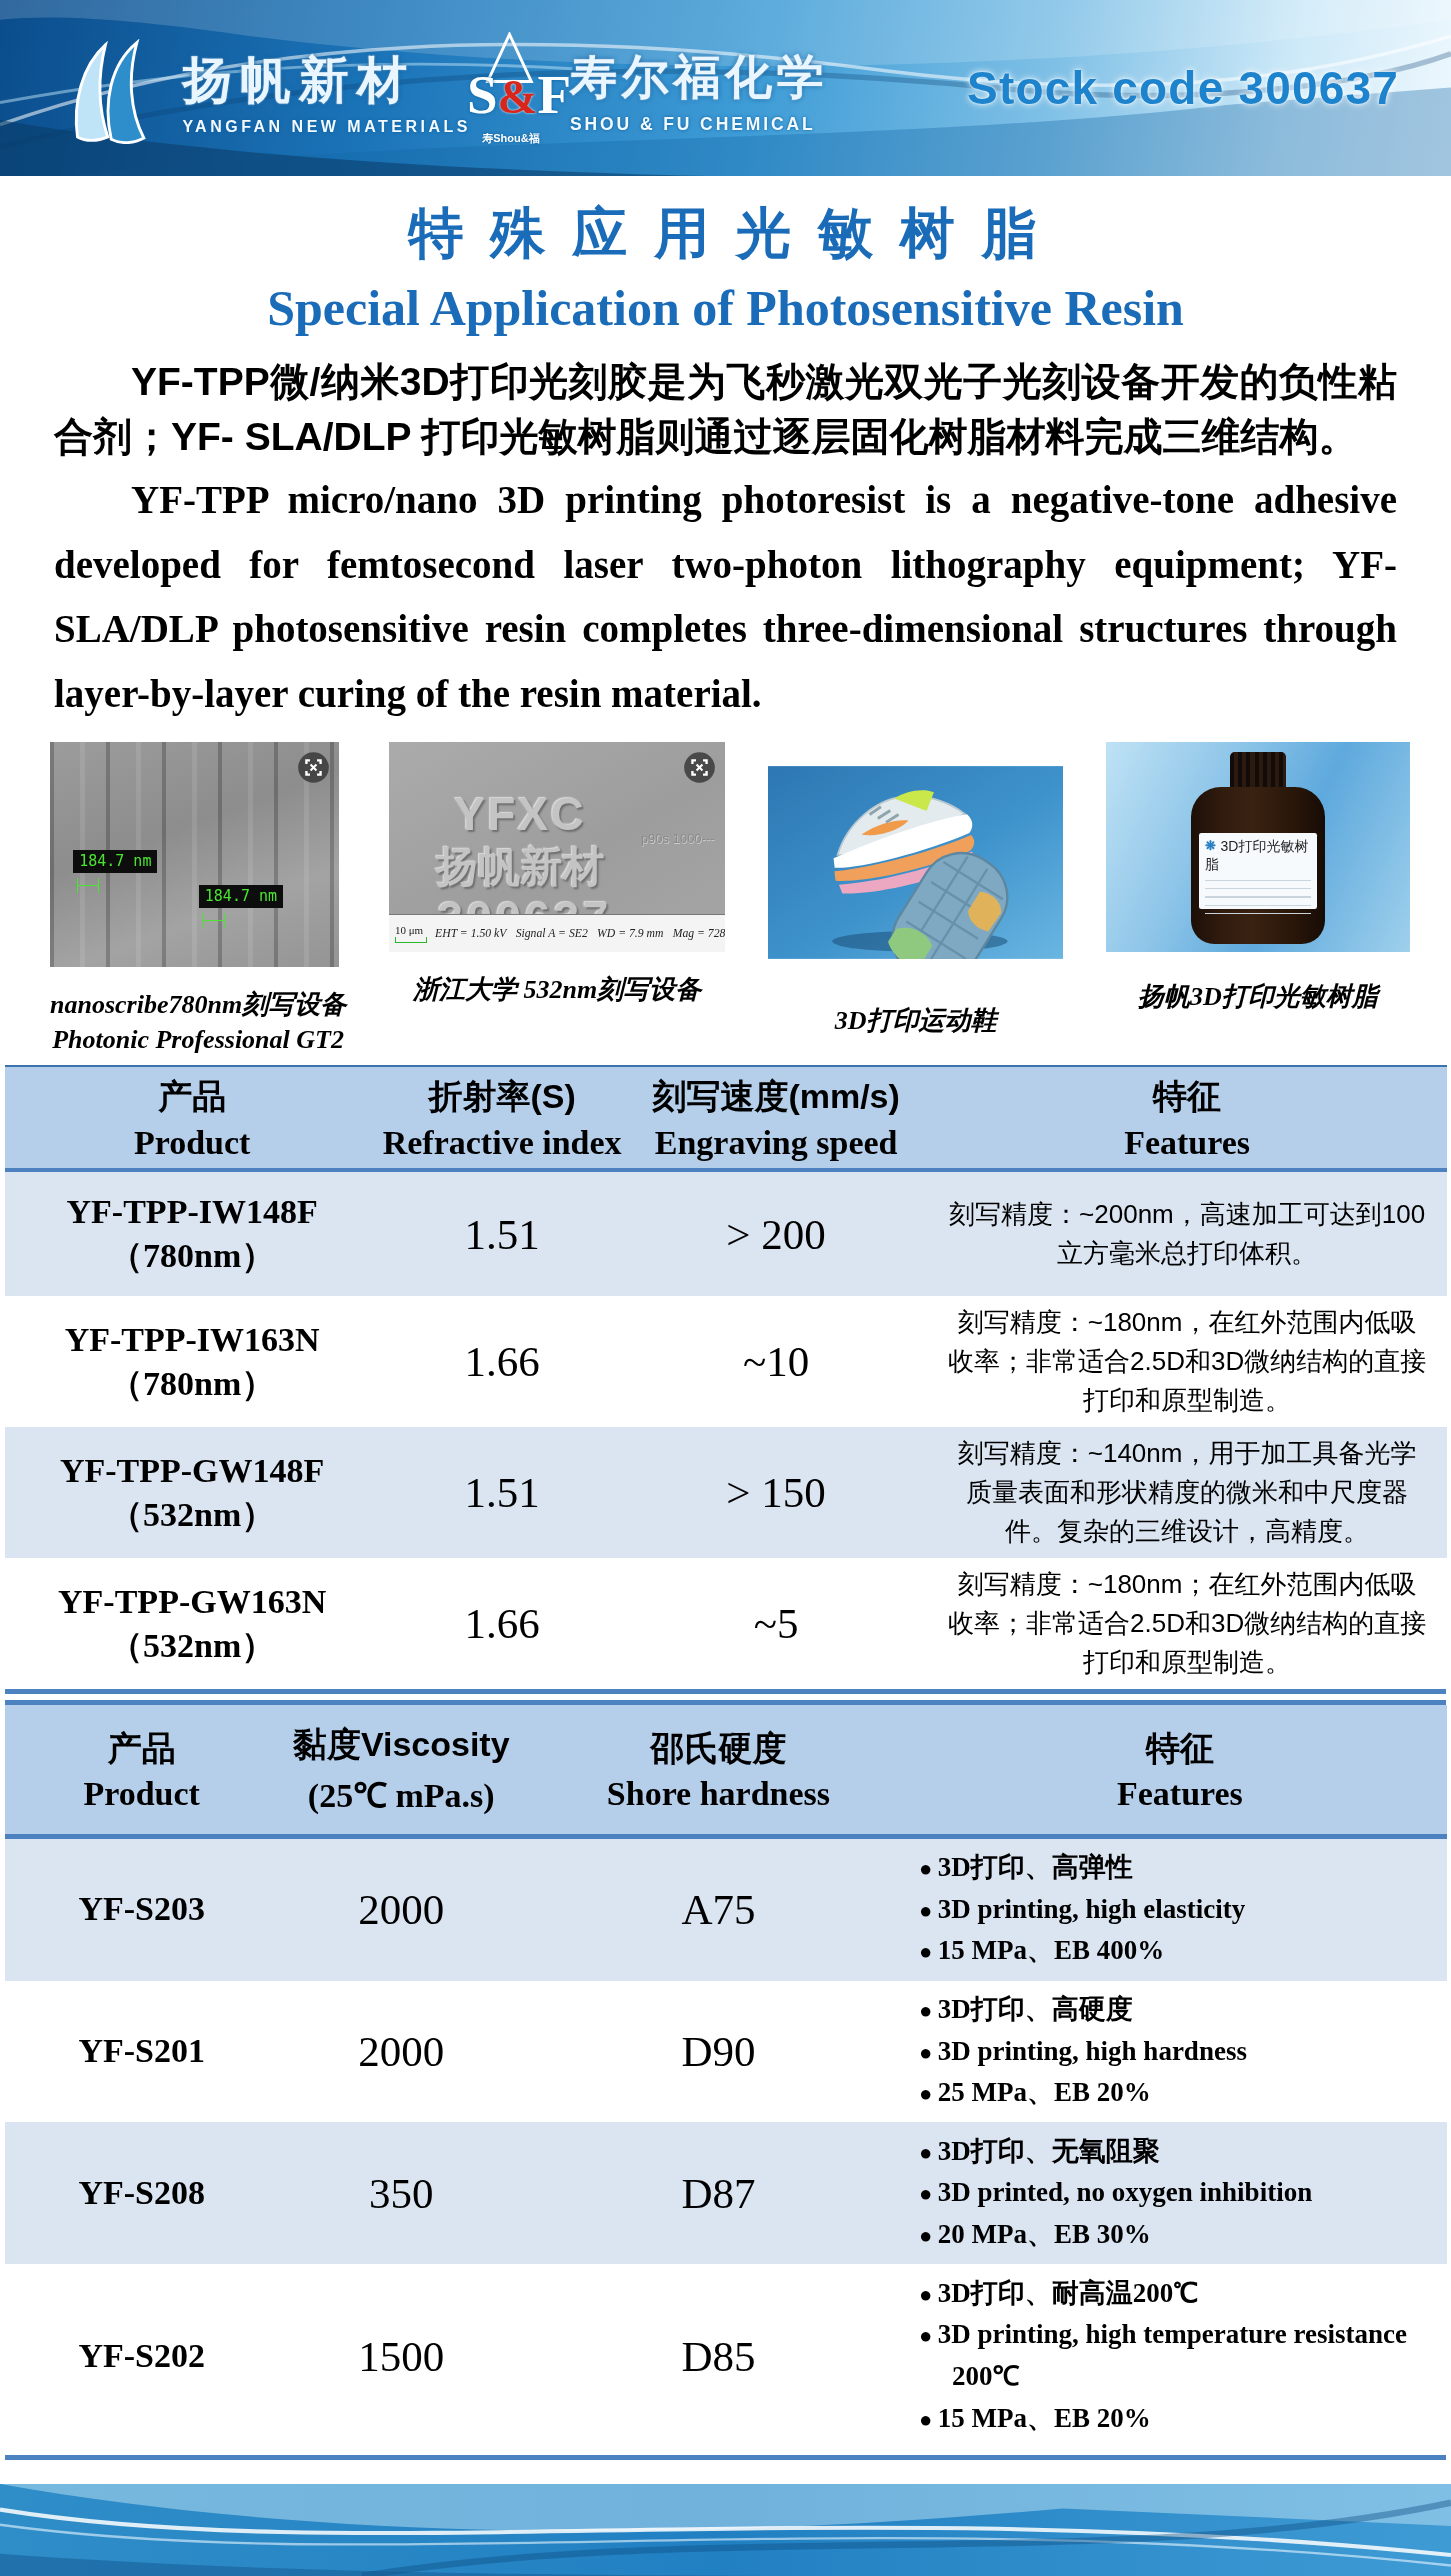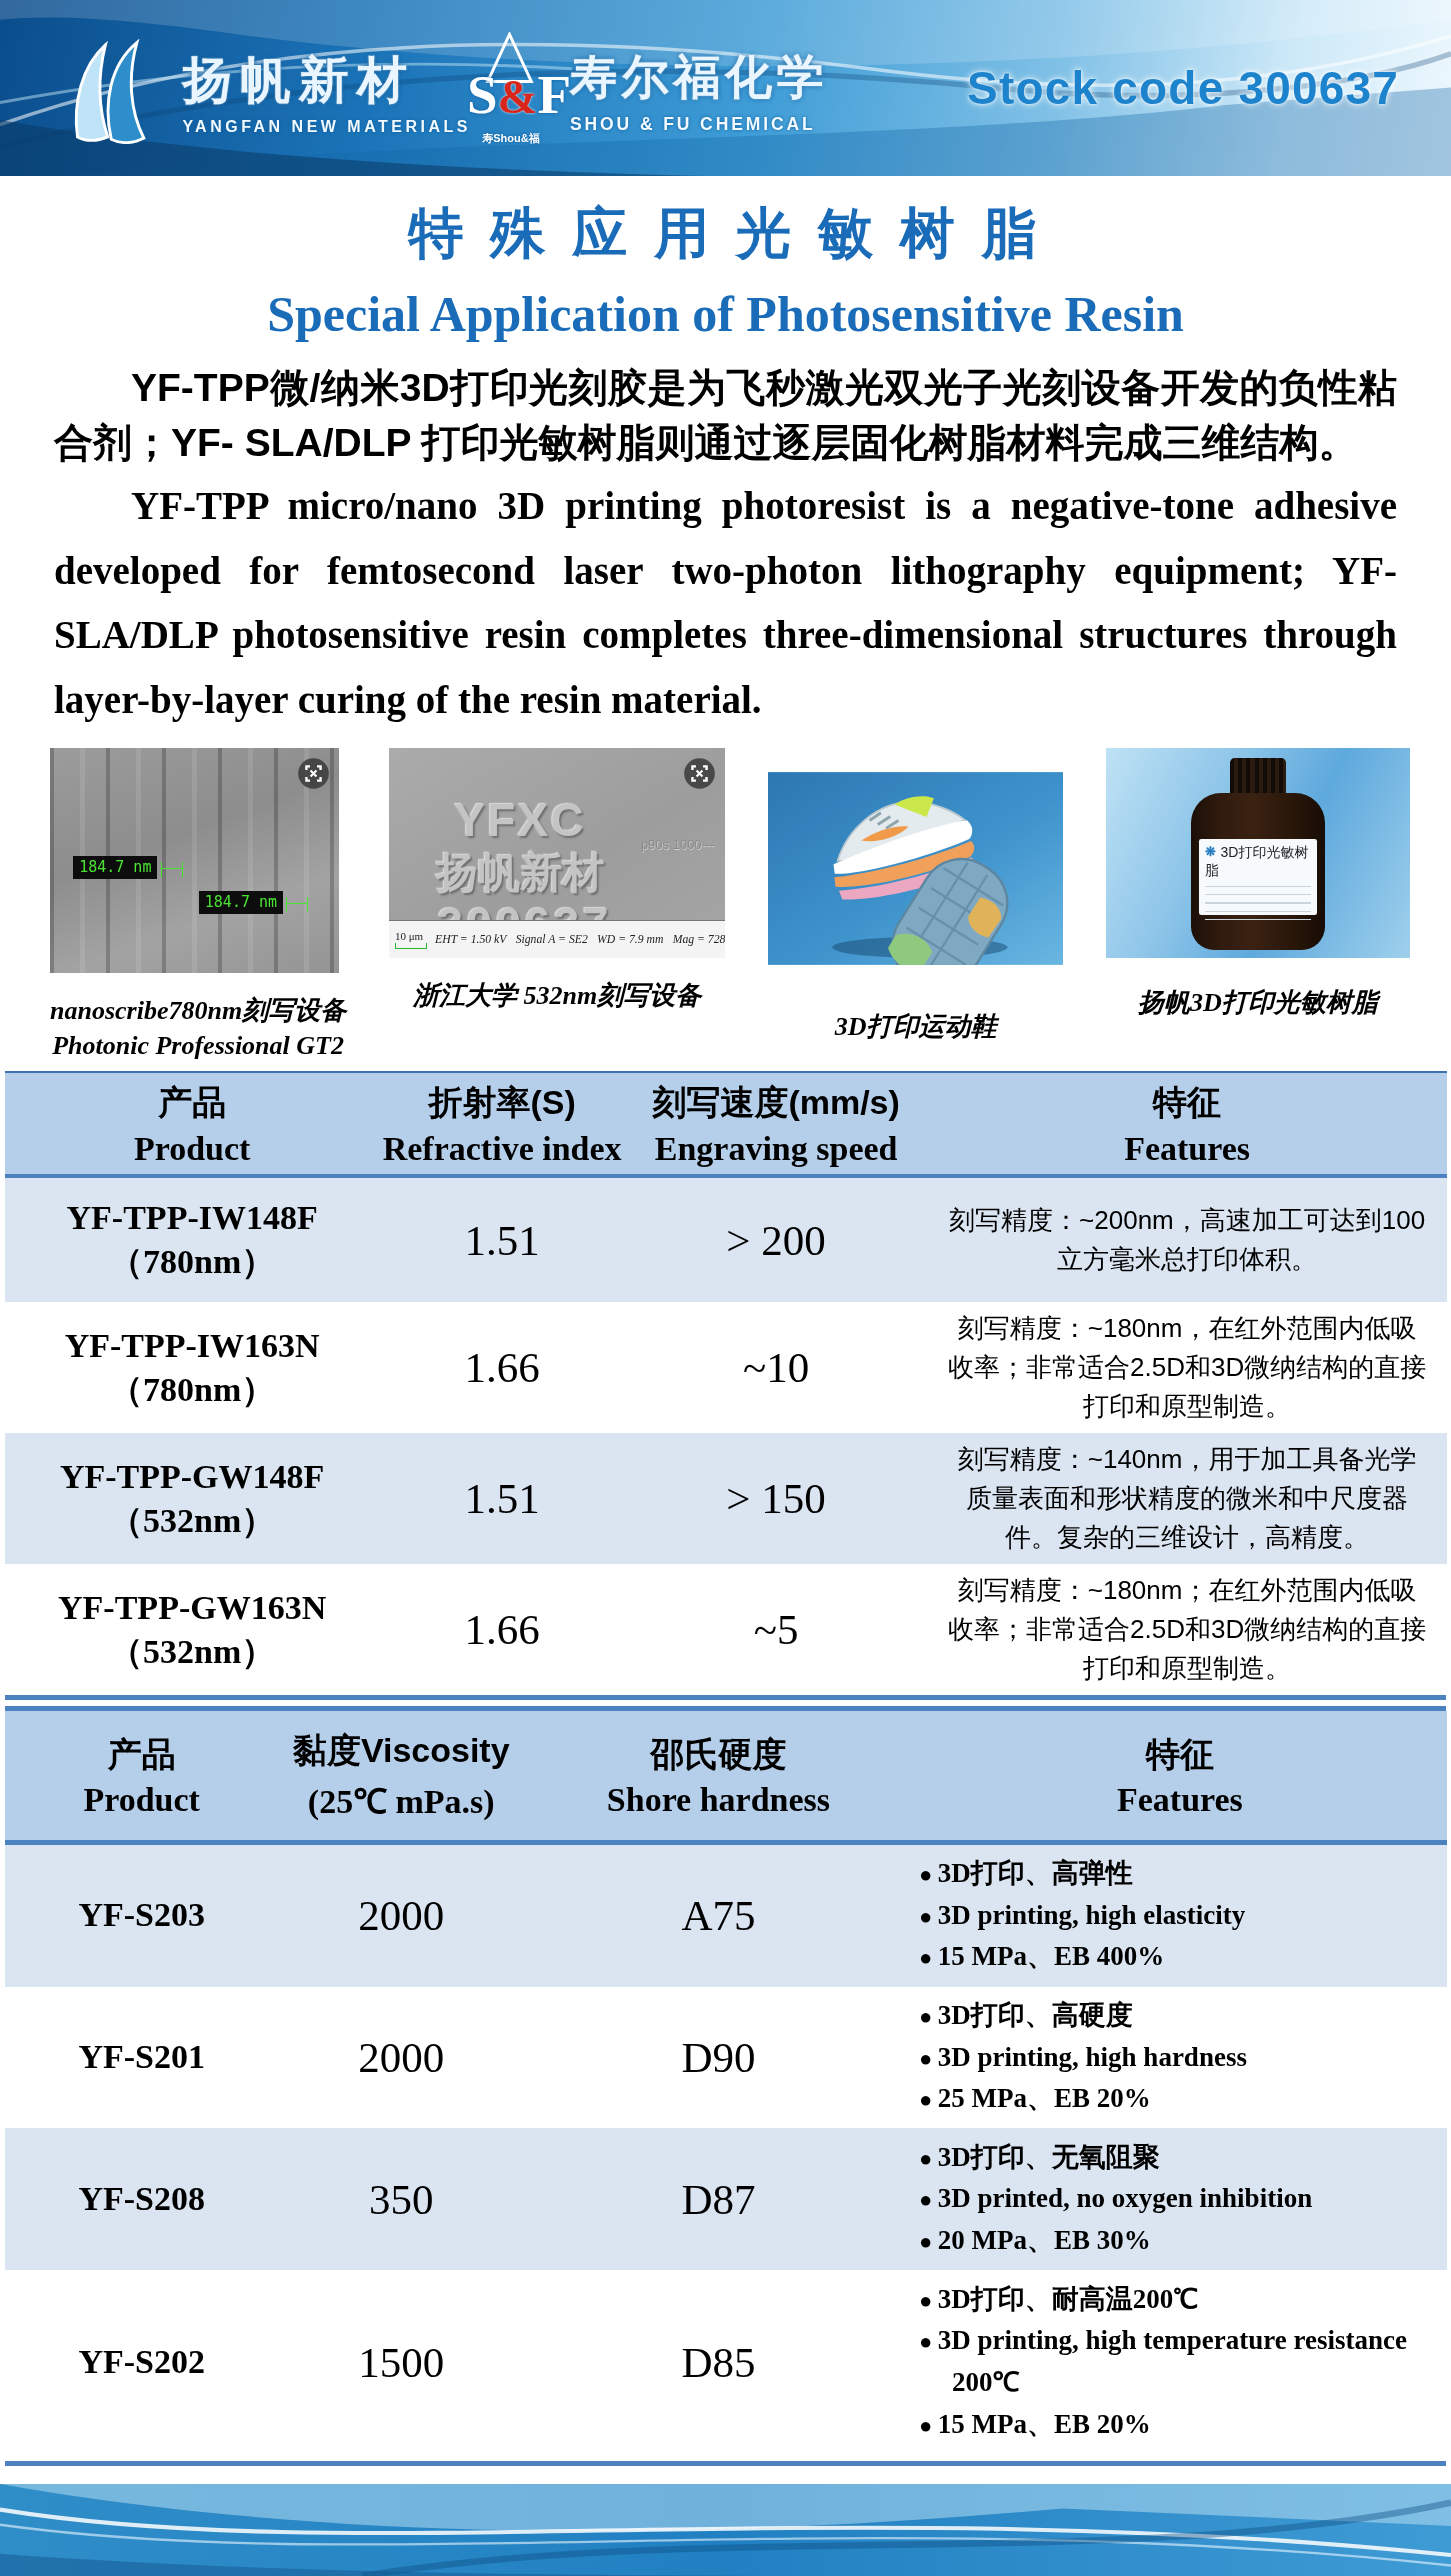--- a/index.html
+++ b/index.html
@@ -29,42 +29,42 @@
     text-shadow:0 0 5.8px #0c5d9e,0 0 1.8px #ffffff;}
   .logo-sf-text .en{font-size:17.5px;font-weight:bold;color:#f2faff;letter-spacing:2.9px;margin-top:4.7px;
     text-shadow:0 0 3.5px #0c5d9e;}
   .stock-code{position:absolute;left:967px;top:61px;font-size:46px;font-weight:bold;color:#1d83cc;
     letter-spacing:1.2px;text-shadow:0 0 7px rgba(255,255,255,.95),0 0 2.3px rgba(255,255,255,.9);}
 
   
   .titles{margin-top:26px;text-align:center;}
   .title-cn{font-size:55px;font-weight:bold;color:#1a6cb8;letter-spacing:5.8px;line-height:1.15;}
   .title-en{font-family:"Liberation Serif", serif;font-size:50px;font-weight:bold;color:#1a6cb8;
-    margin-top:22px;line-height:1.1;}
+    margin-top:16px;line-height:1.1;}
 
   
   .intro{margin:17.5px 54px 0 54px;}
   .intro-cn{font-size:39px;font-weight:bold;line-height:1.42;text-align:justify;text-indent:77px;margin:0;}
   .intro-en{font-family:"Liberation Serif", serif;font-size:39px;font-weight:bold;line-height:1.66;
     text-align:justify;text-indent:77px;margin:3.5px 0 0 0;}
 
   
   .gallery{display:flex;justify-content:space-between;align-items:flex-start;margin:15px 41px 0 50px;}
   .fig{display:flex;flex-direction:column;}
   .imgbox{position:relative;overflow:hidden;}
   .fig1 .imgbox{width:289px;height:225px;background:
      repeating-linear-gradient(90deg, rgba(0,0,0,.22) 0 4.1px, rgba(0,0,0,0) 4.1px 30px,
        rgba(255,255,255,.10) 30px 35px, rgba(0,0,0,0) 35px 56px),
      linear-gradient(160deg,#9c9c9c,#8d8d8d 40%,#a3a3a3 70%,#949494);}
   .fig2 .imgbox{width:336px;height:210px;background:linear-gradient(150deg,#ababab,#9d9d9d 55%,#a6a6a6);}
   .fig3 .imgbox{width:295px;height:193px;margin-top:24.5px;}
   .fig4 .imgbox{width:304px;height:210px;background:
      linear-gradient(115deg,#bfe2f5 0%,#8cc4e8 35%,#5ea9dd 60%,#9fd0ec 100%);}
   .fullscreen-btn{position:absolute;top:9.3px;right:9.3px;width:33px;height:33px;cursor:pointer;}
-  .sem-label{position:absolute;display:flex;flex-direction:row;align-items:flex-start;}
+  .sem-label{position:absolute;display:flex;flex-direction:column;align-items:flex-start;}
   .sem-label .chip{background:#0d0d0d;color:#49e531;font-family:"DejaVu Sans Mono", monospace;
     font-size:15px;padding:2.3px 5.8px;}
   .meas-mark{width:20px;height:15px;border-left:1.8px solid #49e531;border-right:1.8px solid #49e531;position:relative;margin:5.8px 0 0 3.5px;}
   .meas-mark:before{content:"";position:absolute;left:0;right:0;top:6.4px;border-top:1.8px solid #49e531;}
   .lbl-a{left:23.4px;top:108px;}
   .lbl-b{left:149px;top:143px;}
   .wm{position:absolute;left:0;top:23.4px;width:78%;text-align:center;font-weight:bold;
     color:#c4c4c4;text-shadow:1.8px 1.8px 1.8px #6f6f6f,-1.2px -1.2px 1.2px #dedede;line-height:1.18;margin-top:22px;}
   .wm .l1{font-size:46px;letter-spacing:2.3px;}
   .wm .l2{font-size:42px;}

